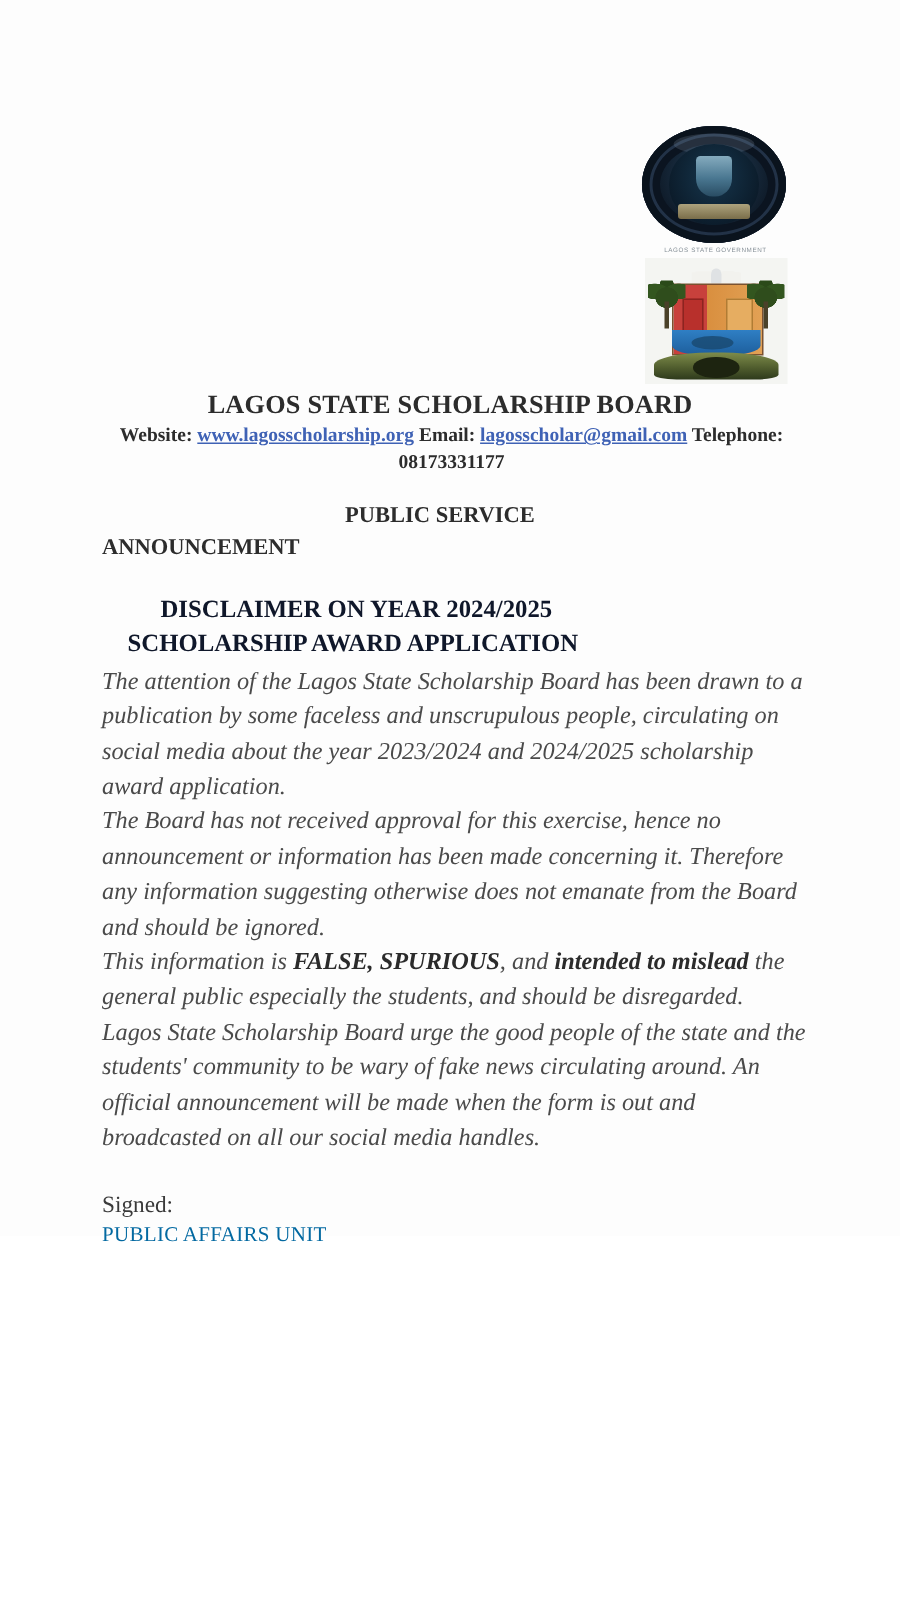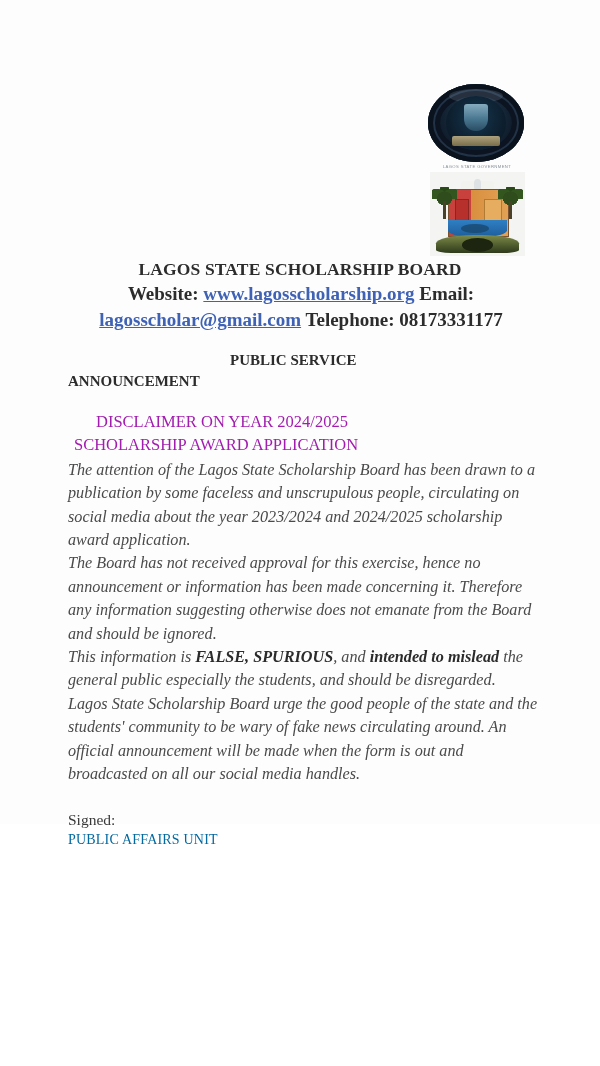--- a/index.html
+++ b/index.html
@@ -239,21 +239,21 @@
     letter-spacing: .15px;
     color: #2c2c2c;
     line-height: 1.28;
     margin: 0;
     padding-right: 6px;
   }
 
   .contact-line {
     text-align: center;
     font-weight: bold;
-    font-size: 19px;
+    font-size: 13px;
     color: #2c2c2c;
     line-height: 1.33;
     margin: 1px 0 0 0;
     padding-right: 4px;
   }
 
   .link {
     color: #3f62b5;
     text-decoration: underline;
     font-weight: bold;
@@ -268,25 +268,25 @@
   }
   .psa .psa-first {
     display: block;
     text-indent: 162px;
   }
   .psa .psa-second {
     display: block;
   }
 
   .disclaimer-title {
-    margin: 17px 0 0 6px;
-    font-weight: normal;
+    margin: 17px 0 0 17px;
+    font-weight: bold;
     font-size: 16.5px;
     line-height: 1.40;
-    color: #a21caf;
+    color: #0f172a;
   }
   .disclaimer-title .dt-line1 {
     display: block;
     text-indent: 22px;
   }
   .disclaimer-title .dt-line2 { display: block; }
 
   .body-para {
     margin: 3px 0 0 0;
     font-size: 16.2px;

